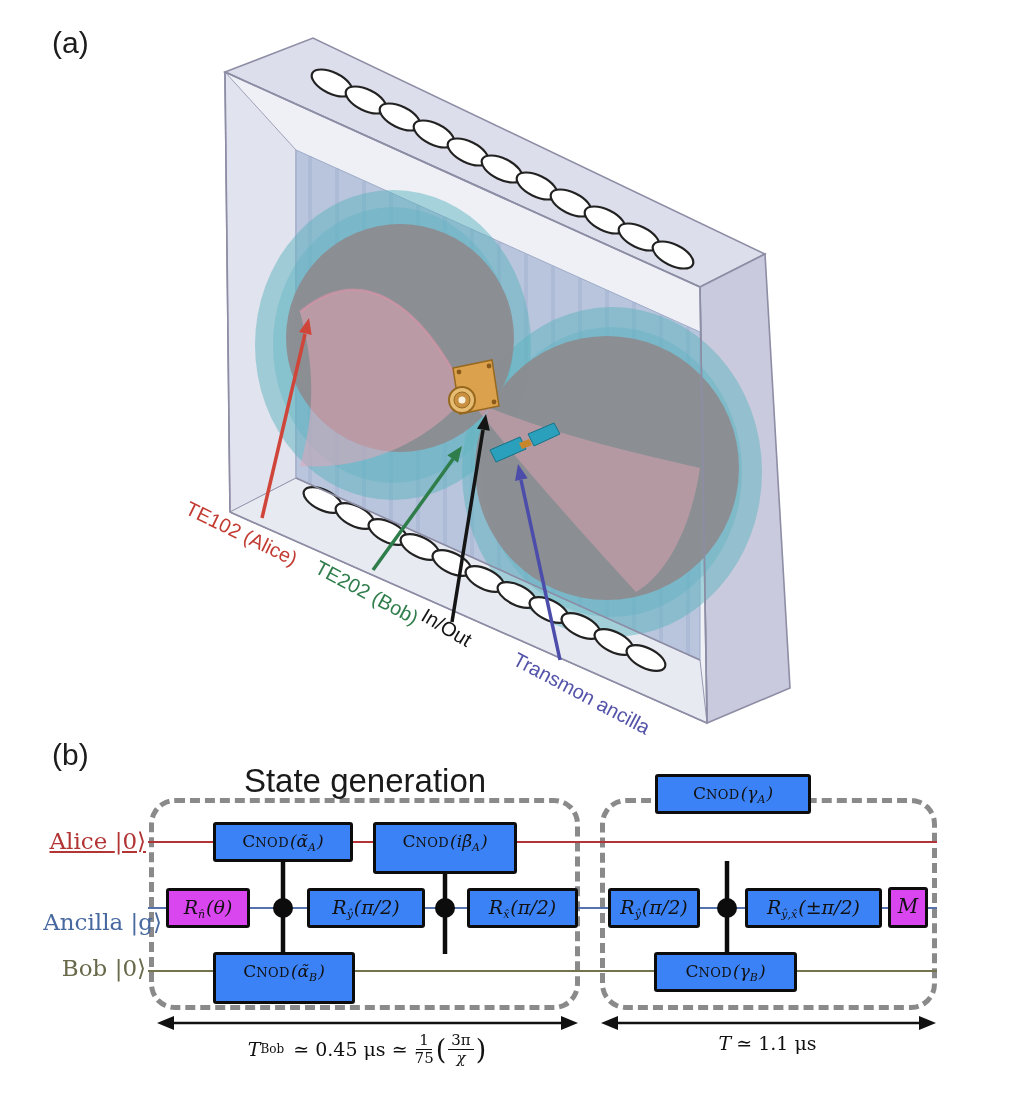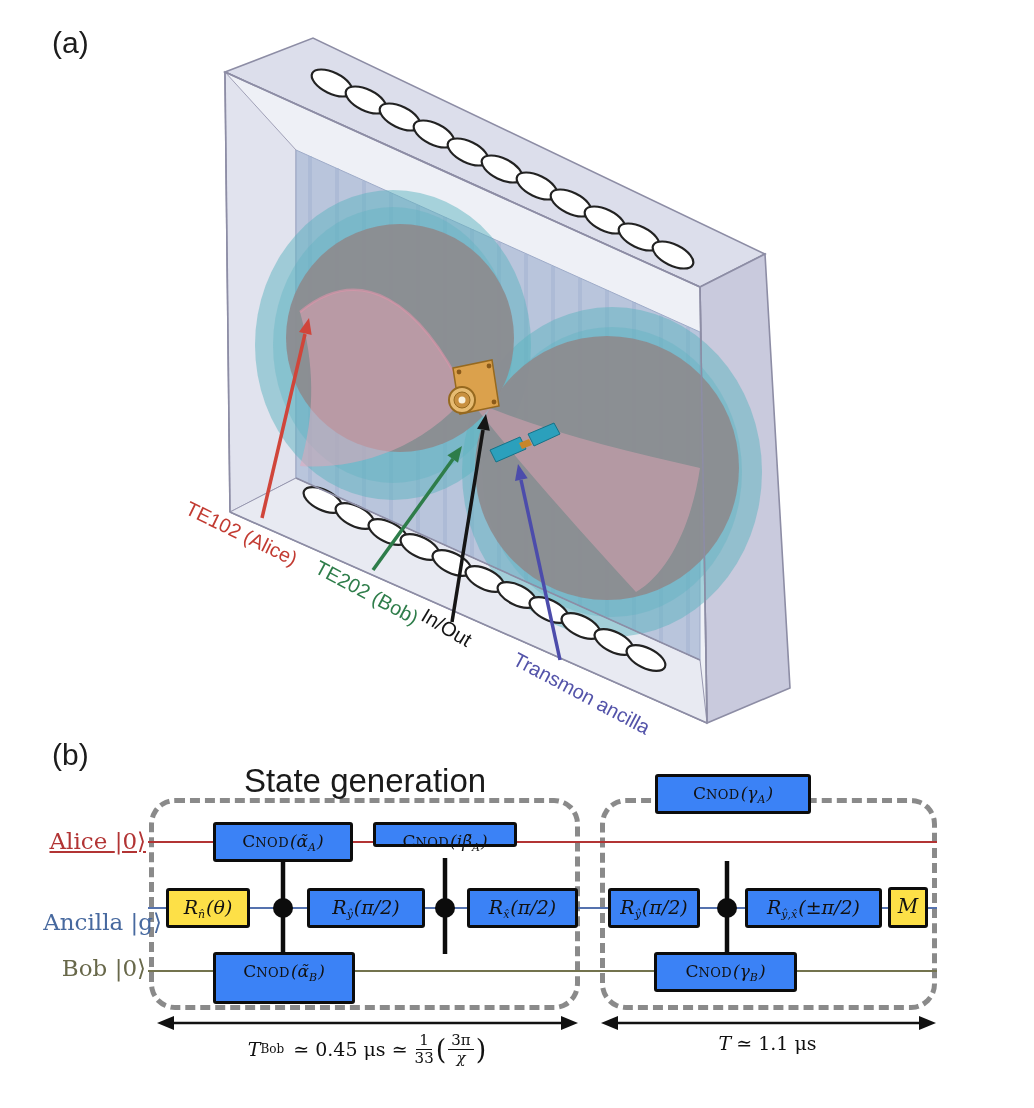--- a/index.html
+++ b/index.html
@@ -19,21 +19,21 @@
   .sect{position:absolute;font-family:"Liberation Sans",sans-serif;font-size:33px;color:#1a1a1a;
         text-align:center;white-space:nowrap;}
   .wlab{position:absolute;width:146px;text-align:right;font-family:"DejaVu Serif","Liberation Serif",serif;
         font-size:23px;line-height:26px;white-space:nowrap;}
   .wlab-alice{color:#b23434;text-decoration:underline;}
   .wlab-ancilla{color:#47699f;}
   .wlab-bob{color:#68684a;}
   .gate{position:absolute;background:#3b82f6;border:3.5px solid #0c0c0c;border-radius:3px;
         box-sizing:border-box;text-align:center;color:#111;
         font-family:"DejaVu Serif","Liberation Serif",serif;font-size:17px;line-height:32px;white-space:nowrap;}
-  .gate.blue{background:#fde047;}
+  .gate.blue{background:#d946ef;}
   .gate .gn{font-style:normal;}
   .gate .gn2{font-size:13px;letter-spacing:0.4px;}
   .gate .ga{font-style:italic;margin-left:1px;}
   .gate sub{font-size:11px;font-style:italic;vertical-align:-4px;line-height:0;}
   .gate.rg{font-size:19px;}
   .gate.rg .gn{font-style:italic;}
   .gate.mg .gn{font-style:italic;font-size:20px;}
   .tim{position:absolute;display:flex;align-items:center;justify-content:center;
        font-family:"DejaVu Serif","Liberation Serif",serif;font-size:19px;color:#111;}
   .tim .tT{font-style:italic;}
@@ -194,40 +194,40 @@
   <div class="ann ann-inout" style="left:429px;top:604px;">In/Out</div>
   <div class="ann ann-transmon" style="left:520px;top:648px;">Transmon ancilla</div>
 
   <div class="sect" style="left:230px;top:762px;width:270px;">State generation</div>
 
   <div class="wlab wlab-alice" style="left:0;top:828px;"><span>Alice </span><span>|0⟩</span></div>
   <div class="wlab wlab-ancilla" style="left:16px;top:894px;margin-top:15px;"><span>Ancilla </span><span>|g⟩</span></div>
   <div class="wlab wlab-bob" style="left:0;top:949px;margin-top:6px;"><span>Bob </span><span>|0⟩</span></div>
 
   <div class="gate" style="left:213px;top:822px;width:140px;height:40px;"><span class="gn">C</span><span class="gn gn2">NOD</span><span class="ga">(α̃</span><sub>A</sub><span class="ga">)</span></div>
-  <div class="gate" style="left:373px;top:822px;width:144px;height:25px;"><span class="gn">C</span><span class="gn gn2">NOD</span><span class="ga">(iβ̃</span><sub>A</sub><span class="ga">)</span></div>
+  <div class="gate" style="left:373px;top:822px;width:144px;height:52px;"><span class="gn">C</span><span class="gn gn2">NOD</span><span class="ga">(iβ̃</span><sub>A</sub><span class="ga">)</span></div>
   <div class="gate" style="left:655px;top:774px;width:156px;height:40px;"><span class="gn">C</span><span class="gn gn2">NOD</span><span class="ga">(γ</span><sub>A</sub><span class="ga">)</span></div>
 
   <div class="gate rg blue" style="left:166px;top:888px;width:84px;height:40px;"><span class="gn">R</span><sub>n̂</sub><span class="ga">(θ)</span></div>
   <div class="gate rg" style="left:307px;top:888px;width:118px;height:40px;"><span class="gn">R</span><sub>ŷ</sub><span class="ga">(π/2)</span></div>
   <div class="gate rg" style="left:467px;top:888px;width:111px;height:40px;"><span class="gn">R</span><sub>x̂</sub><span class="ga">(π/2)</span></div>
   <div class="gate rg" style="left:608px;top:888px;width:92px;height:40px;"><span class="gn">R</span><sub>ŷ</sub><span class="ga">(π/2)</span></div>
   <div class="gate rg" style="left:745px;top:888px;width:137px;height:40px;"><span class="gn">R</span><sub>ŷ,x̂</sub><span class="ga">(±π/2)</span></div>
   <div class="gate mg blue" style="left:888px;top:887px;width:40px;height:41px;"><span class="gn">M</span></div>
 
   <div class="gate" style="left:213px;top:952px;width:142px;height:52px;"><span class="gn">C</span><span class="gn gn2">NOD</span><span class="ga">(α̃</span><sub>B</sub><span class="ga">)</span></div>
   <div class="gate" style="left:654px;top:952px;width:143px;height:40px;"><span class="gn">C</span><span class="gn gn2">NOD</span><span class="ga">(γ</span><sub>B</sub><span class="ga">)</span></div>
 
   <div class="tim" style="left:217px;top:1032px;width:300px;">
     <span class="tT">T</span>
       <sub class="tsub">Bob</sub>
       <span class="tmid">≃ 0.45 μs ≃</span>
       <span class="frac">
         <span class="fn">1</span>
-        <span class="fd">33</span>
+        <span class="fd">75</span>
       </span>
       <span class="paren">(</span>
       <span class="frac">
         <span class="fn">3π</span>
         <span class="fd" style="font-style:italic">χ</span>
       </span>
       <span class="paren">)</span>
   </div>
   <div class="tim" style="left:640px;top:1032px;width:260px;">
     <span class="tT">T</span>

